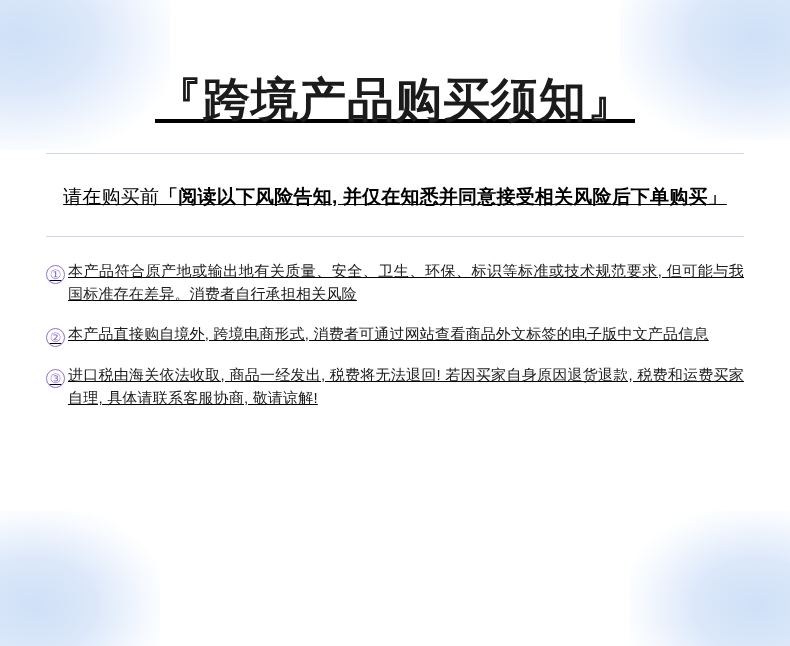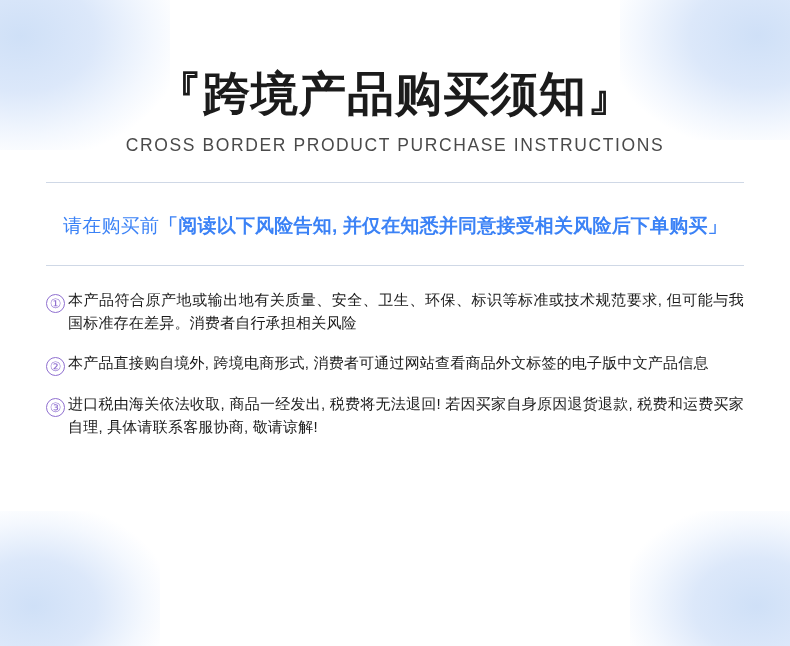--- a/index.html
+++ b/index.html
@@ -45,21 +45,22 @@
   }
   .corner-br {
     bottom: -55px;
     right: -70px;
     background: radial-gradient(ellipse at 55% 50%, #cfe0f7 0%, #dce8fa 35%, rgba(233,241,253,0.5) 62%, rgba(255,255,255,0) 78%);
   }
 
   .content {
     position: relative;
     z-index: 2;
-    padding: 6px 46px;
+    padding: 12px 46px;
+    text-decoration: underline;
   }
 
   .title-block {
     text-align: center;
     padding-top: 62px;
   }
   .main-title {
     font-size: 47px;
     font-weight: bold;
     color: #1b1b1b;
@@ -93,21 +94,21 @@
   .lead-line-1 {
     font-size: 25px;
     font-weight: bold;
     color: #141414;
     letter-spacing: 0.2px;
     line-height: 1.3;
   }
   .lead-line-2 {
     margin-top: 28px;
     font-size: 19px;
-    color: #3b82f6;
+    color: #000000;
     letter-spacing: 0.2px;
     line-height: 1.4;
   }
   .lead-line-2 .bold {
     font-weight: bold;
   }
 
   .divider-2 {
     margin: 26px auto 0;
     width: 100%;
@@ -152,21 +153,20 @@
 
   <div class="corner corner-tl"></div>
   <div class="corner corner-tr"></div>
   <div class="corner corner-bl"></div>
   <div class="corner corner-br"></div>
 
   <div class="content">
 
     <div class="title-block">
       <div class="main-title"><span class="bracket">『</span><span>跨境产品购买须知</span><span class="bracket">』</span></div>
-      <div class="sub-title">CROSS BORDER PRODUCT PURCHASE INSTRUCTIONS</div>
     </div>
 
     <div class="divider"></div>
 
     <div class="lead-block">
       <div class="lead-line-2"><span>请在购买前</span><span class="bold">「阅读以下风险告知, 并仅在知悉并同意接受相关风险后下单购买」</span></div>
     </div>
 
     <div class="divider-2"></div>
 

